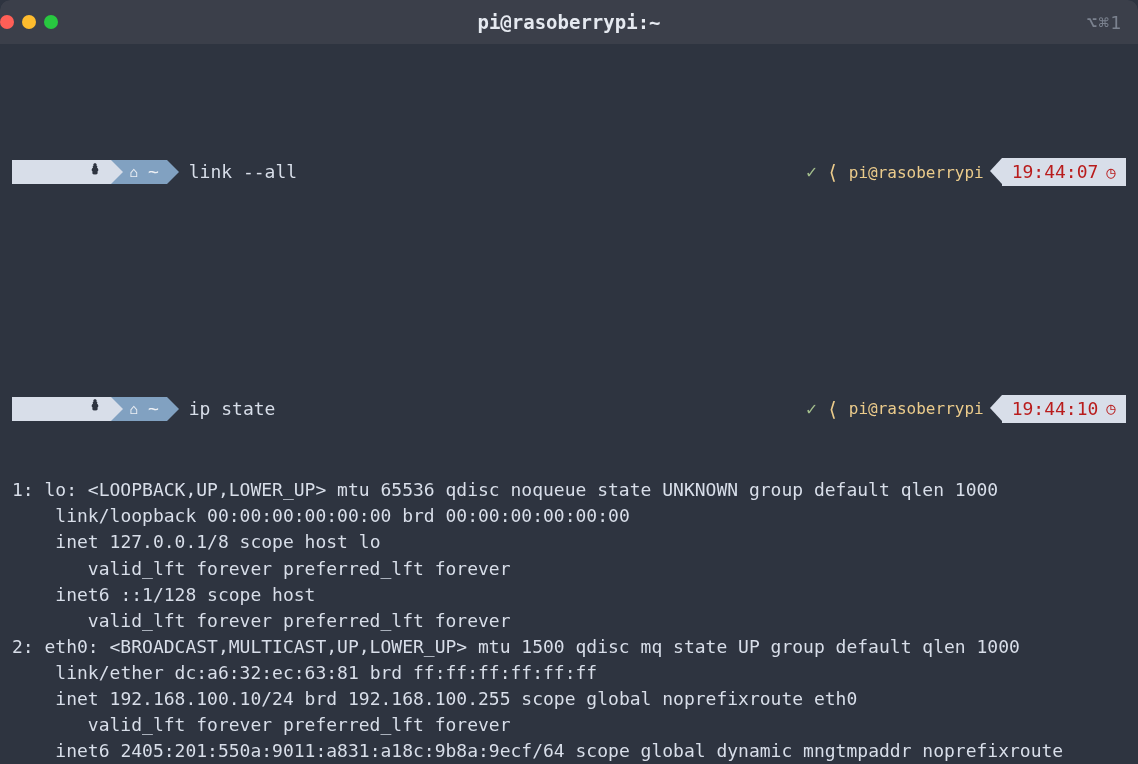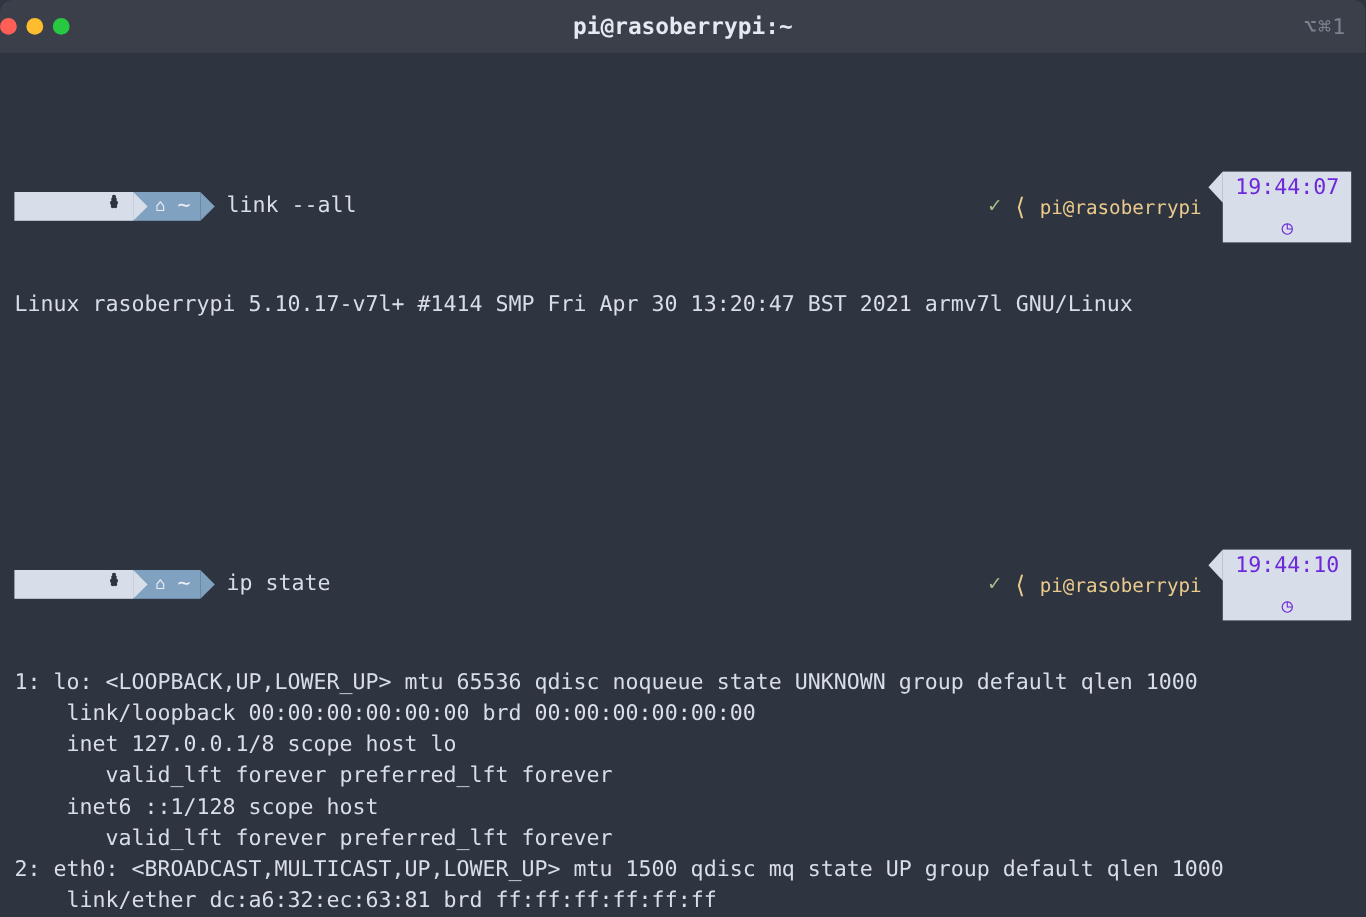--- a/index.html
+++ b/index.html
@@ -132,29 +132,28 @@
     .rangle {
       color: #ebcb8b;
       font-size: 20px;
     }
     .userhost {
       color: #ebcb8b;
       font-size: 16px;
     }
     .time-seg {
       background: #d8dee9;
-      color: #6d28d9;
+      color: #b91c1c;
       padding: 1px 10px;
       display: inline-flex;
       align-items: center;
       gap: 8px;
       font-size: 18px;
       position: relative;
       margin-left: 8px;
-      flex-direction: column;
     }
     .time-seg::before {
       content: '';
       position: absolute;
       left: -12px;
       top: 0;
       width: 0;
       height: 0;
       border-top: 13px solid transparent;
       border-bottom: 13px solid transparent;
@@ -209,21 +208,20 @@
     <span class="right-status">
       <span class="check">✓</span>
       <span class="rangle">⟨</span>
       <span class="userhost">pi@rasoberrypi</span>
       <span class="time-seg">
         <span>19:44:07</span>
         <span class="clock-icon">◷</span>
       </span>
     </span>
   </div>
-  <div class="output">Linux rasoberrypi 5.10.17-v7l+ #1414 SMP Fri Apr 30 13:20:47 BST 2021 armv7l GNU/Linux</div>
 
   <div class="spacer"></div>
 
   
   <div class="prompt-row">
     <span class="seg seg-os">
       <span class="icon rpi-icon">
         <svg viewBox="0 0 24 24">
             <path d="M12 2c-1.5 0-2.5 1-2.5 2 0 .5.2 1 .5 1.3-.8.3-1.5 1-1.5 2 0 .6.3 1.2.7 1.5C8 9.3 7 10.5 7 12c0 1.2.6 2.2 1.5 2.8-.3.4-.5.9-.5 1.5 0 1.4 1.1 2.5 2.5 2.5.5 0 1-.2 1.5-.5.5.3 1 .5 1.5.5 1.4 0 2.5-1.1 2.5-2.5 0-.6-.2-1.1-.5-1.5.9-.6 1.5-1.6 1.5-2.8 0-1.5-1-2.7-2.2-3.2.4-.3.7-.9.7-1.5 0-1-.7-1.7-1.5-2 .3-.3.5-.8.5-1.3 0-1-1-2-2.5-2z"></path>
           </svg>

